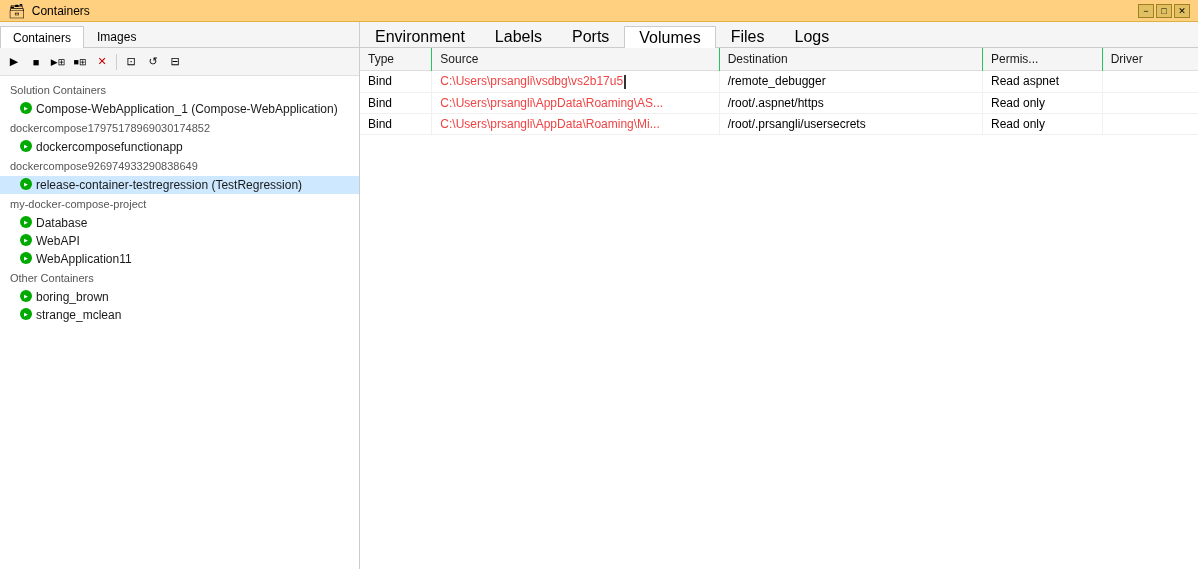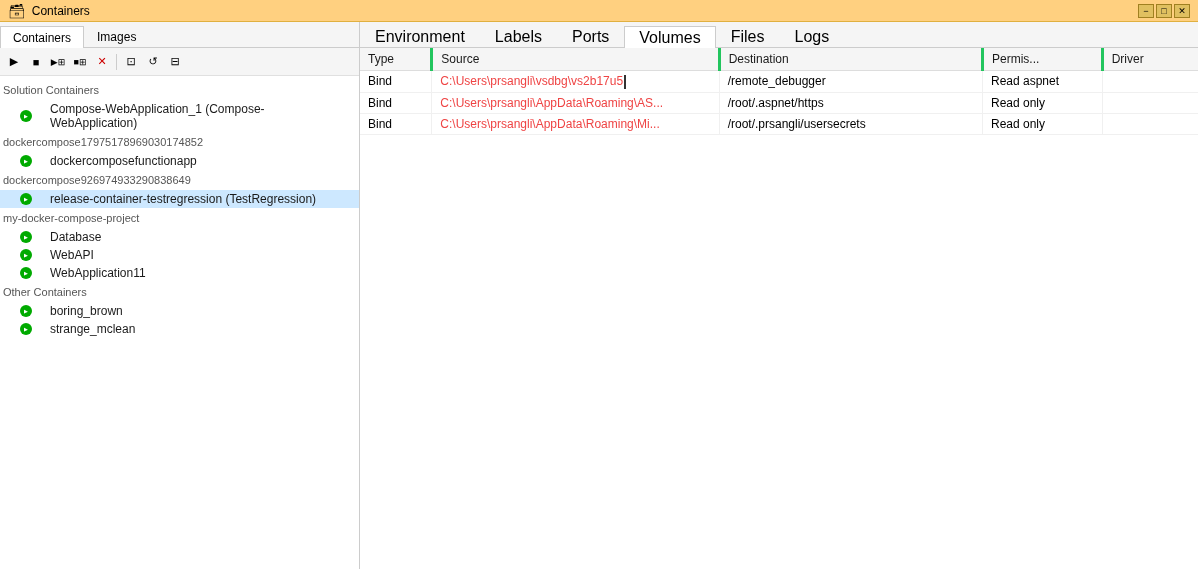--- a/index.html
+++ b/index.html
@@ -117,31 +117,30 @@
       margin: 0 2px;
     }
 
     
     .tree-container {
       flex: 1;
       overflow-y: auto;
       padding: 4px 0;
     }
     .group-label {
-      padding: 4px 3px;
+      padding: 4px 10px;
       font-size: 11px;
       color: #555;
       font-weight: normal;
     }
     .tree-item {
       display: flex;
-      align-items: center;
       padding: 2px 8px 2px 20px;
       cursor: pointer;
-      gap: 18px;
+      gap: 4px;
       color: #1a1a1a;
     }
     .tree-item.selected {
       background: #cde8ff;
     }
     .green-circle {
       width: 12px;
       height: 12px;
       border-radius: 50%;
       background: #00aa00;
@@ -204,21 +203,21 @@
     }
     thead tr {
       background: #f5f5f5;
       border-bottom: 1px solid #ddd;
     }
     thead th {
       text-align: left;
       padding: 4px 8px;
       font-weight: normal;
       color: #1a1a1a;
-      border-right: 3px solid #22c55e;
+      border-right: 1px solid #22c55e;
       white-space: nowrap;
       user-select: none;
       cursor: pointer;
     }
     thead th:last-child {
       border-right: none;
     }
     tbody tr {
       border-bottom: 1px solid #f0f0f0;
     }

